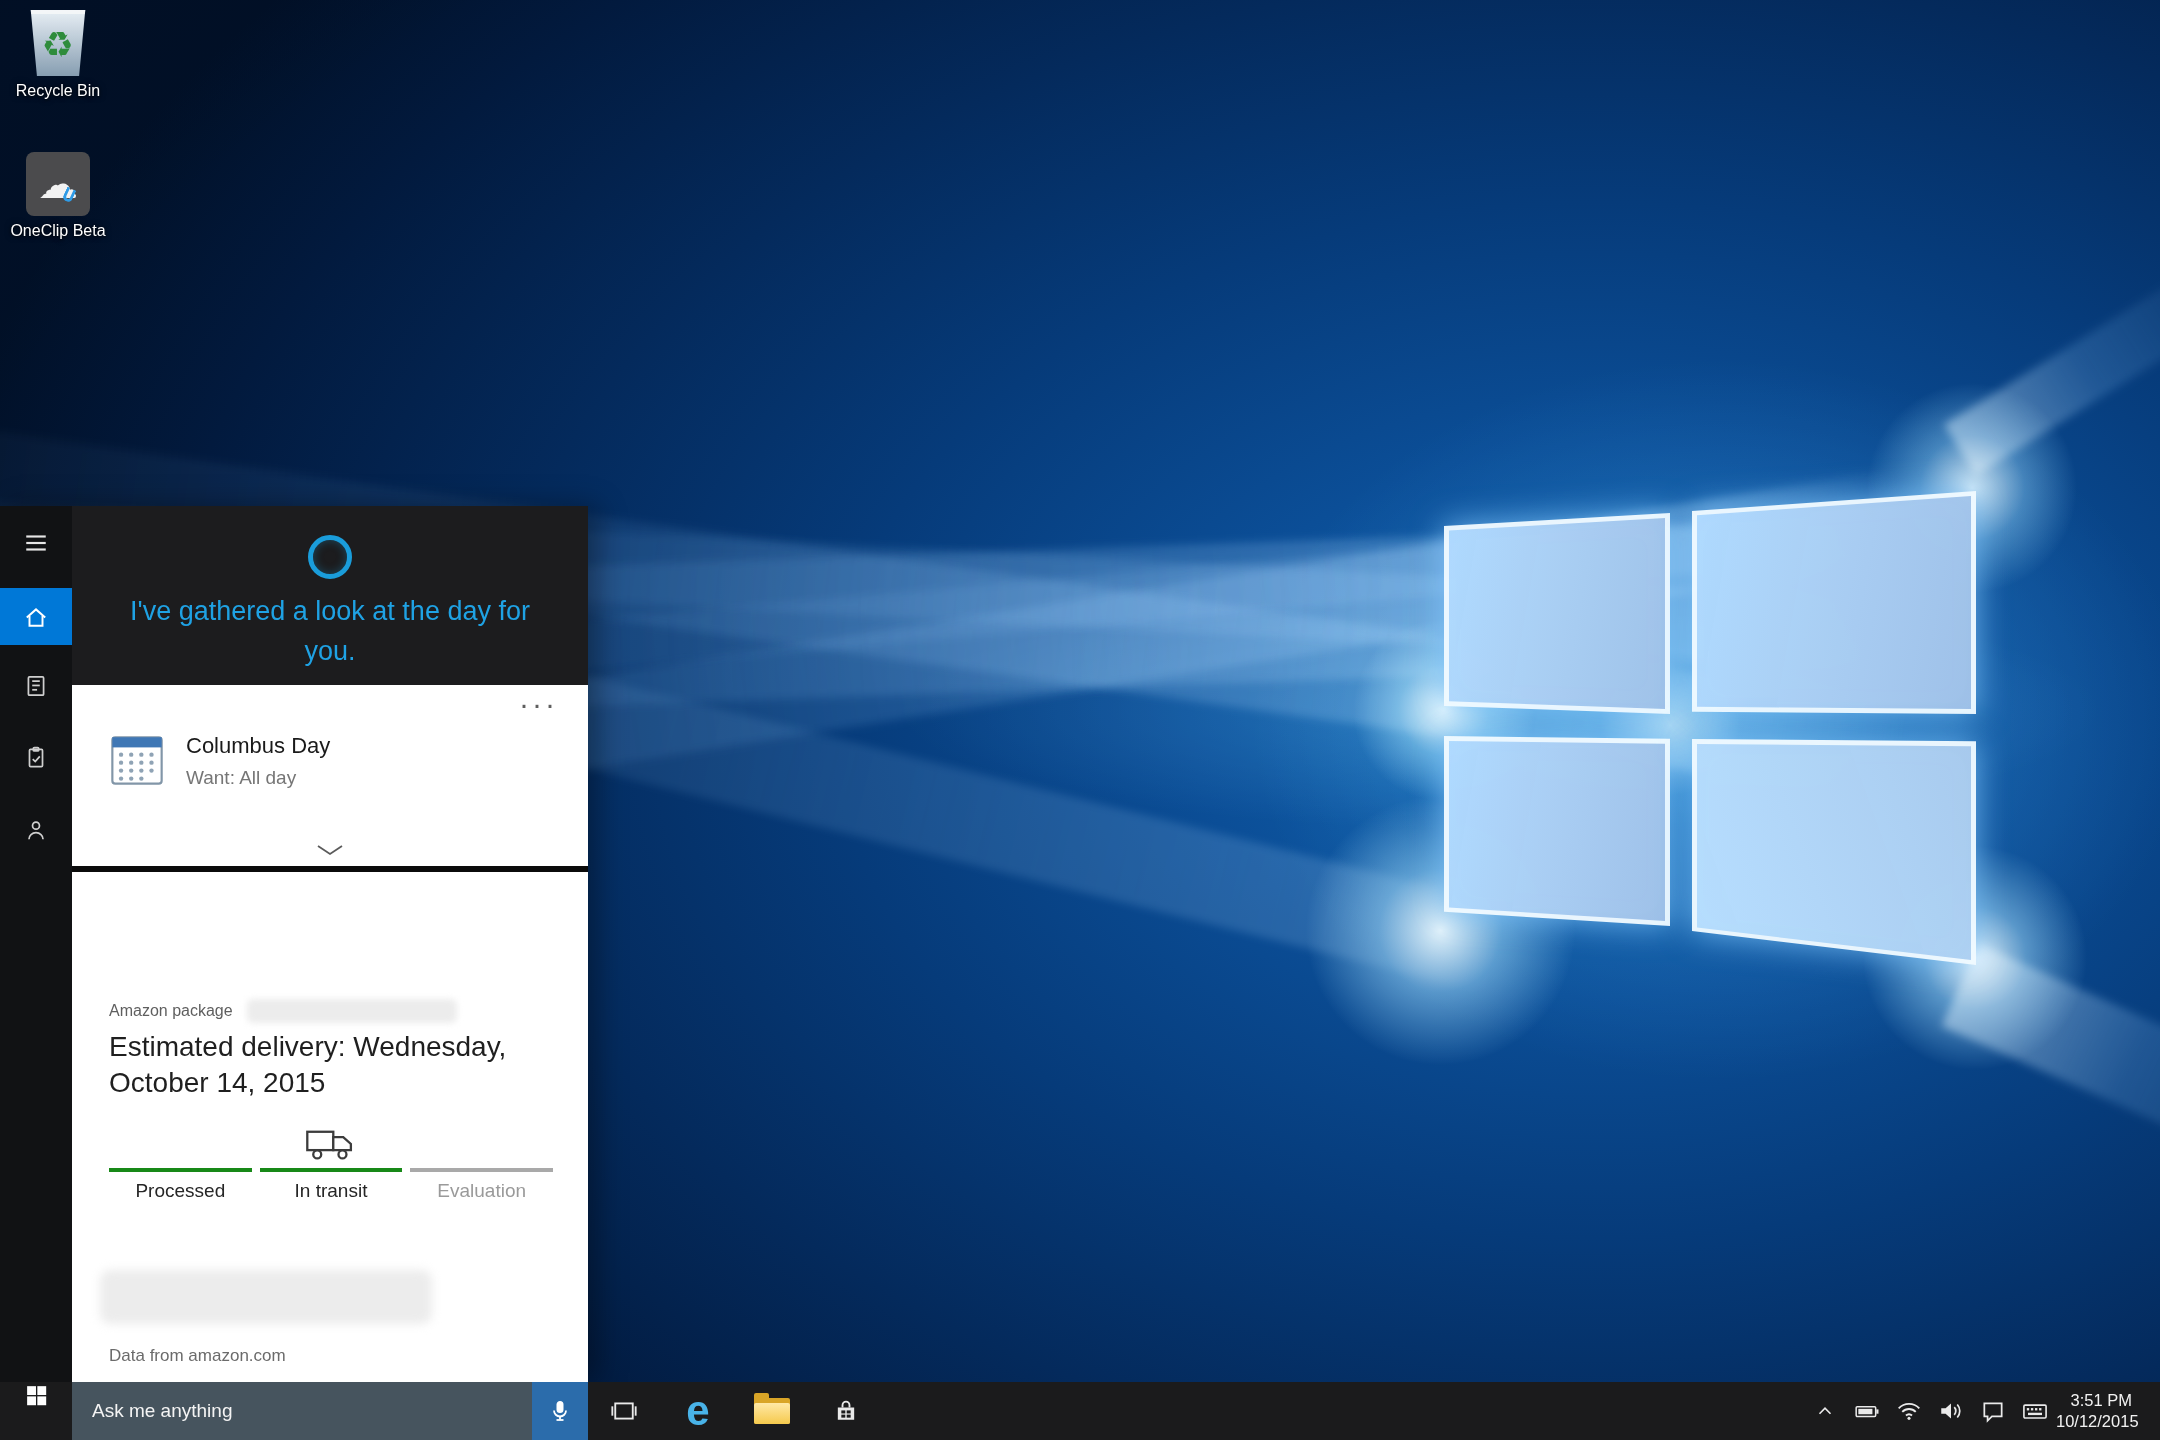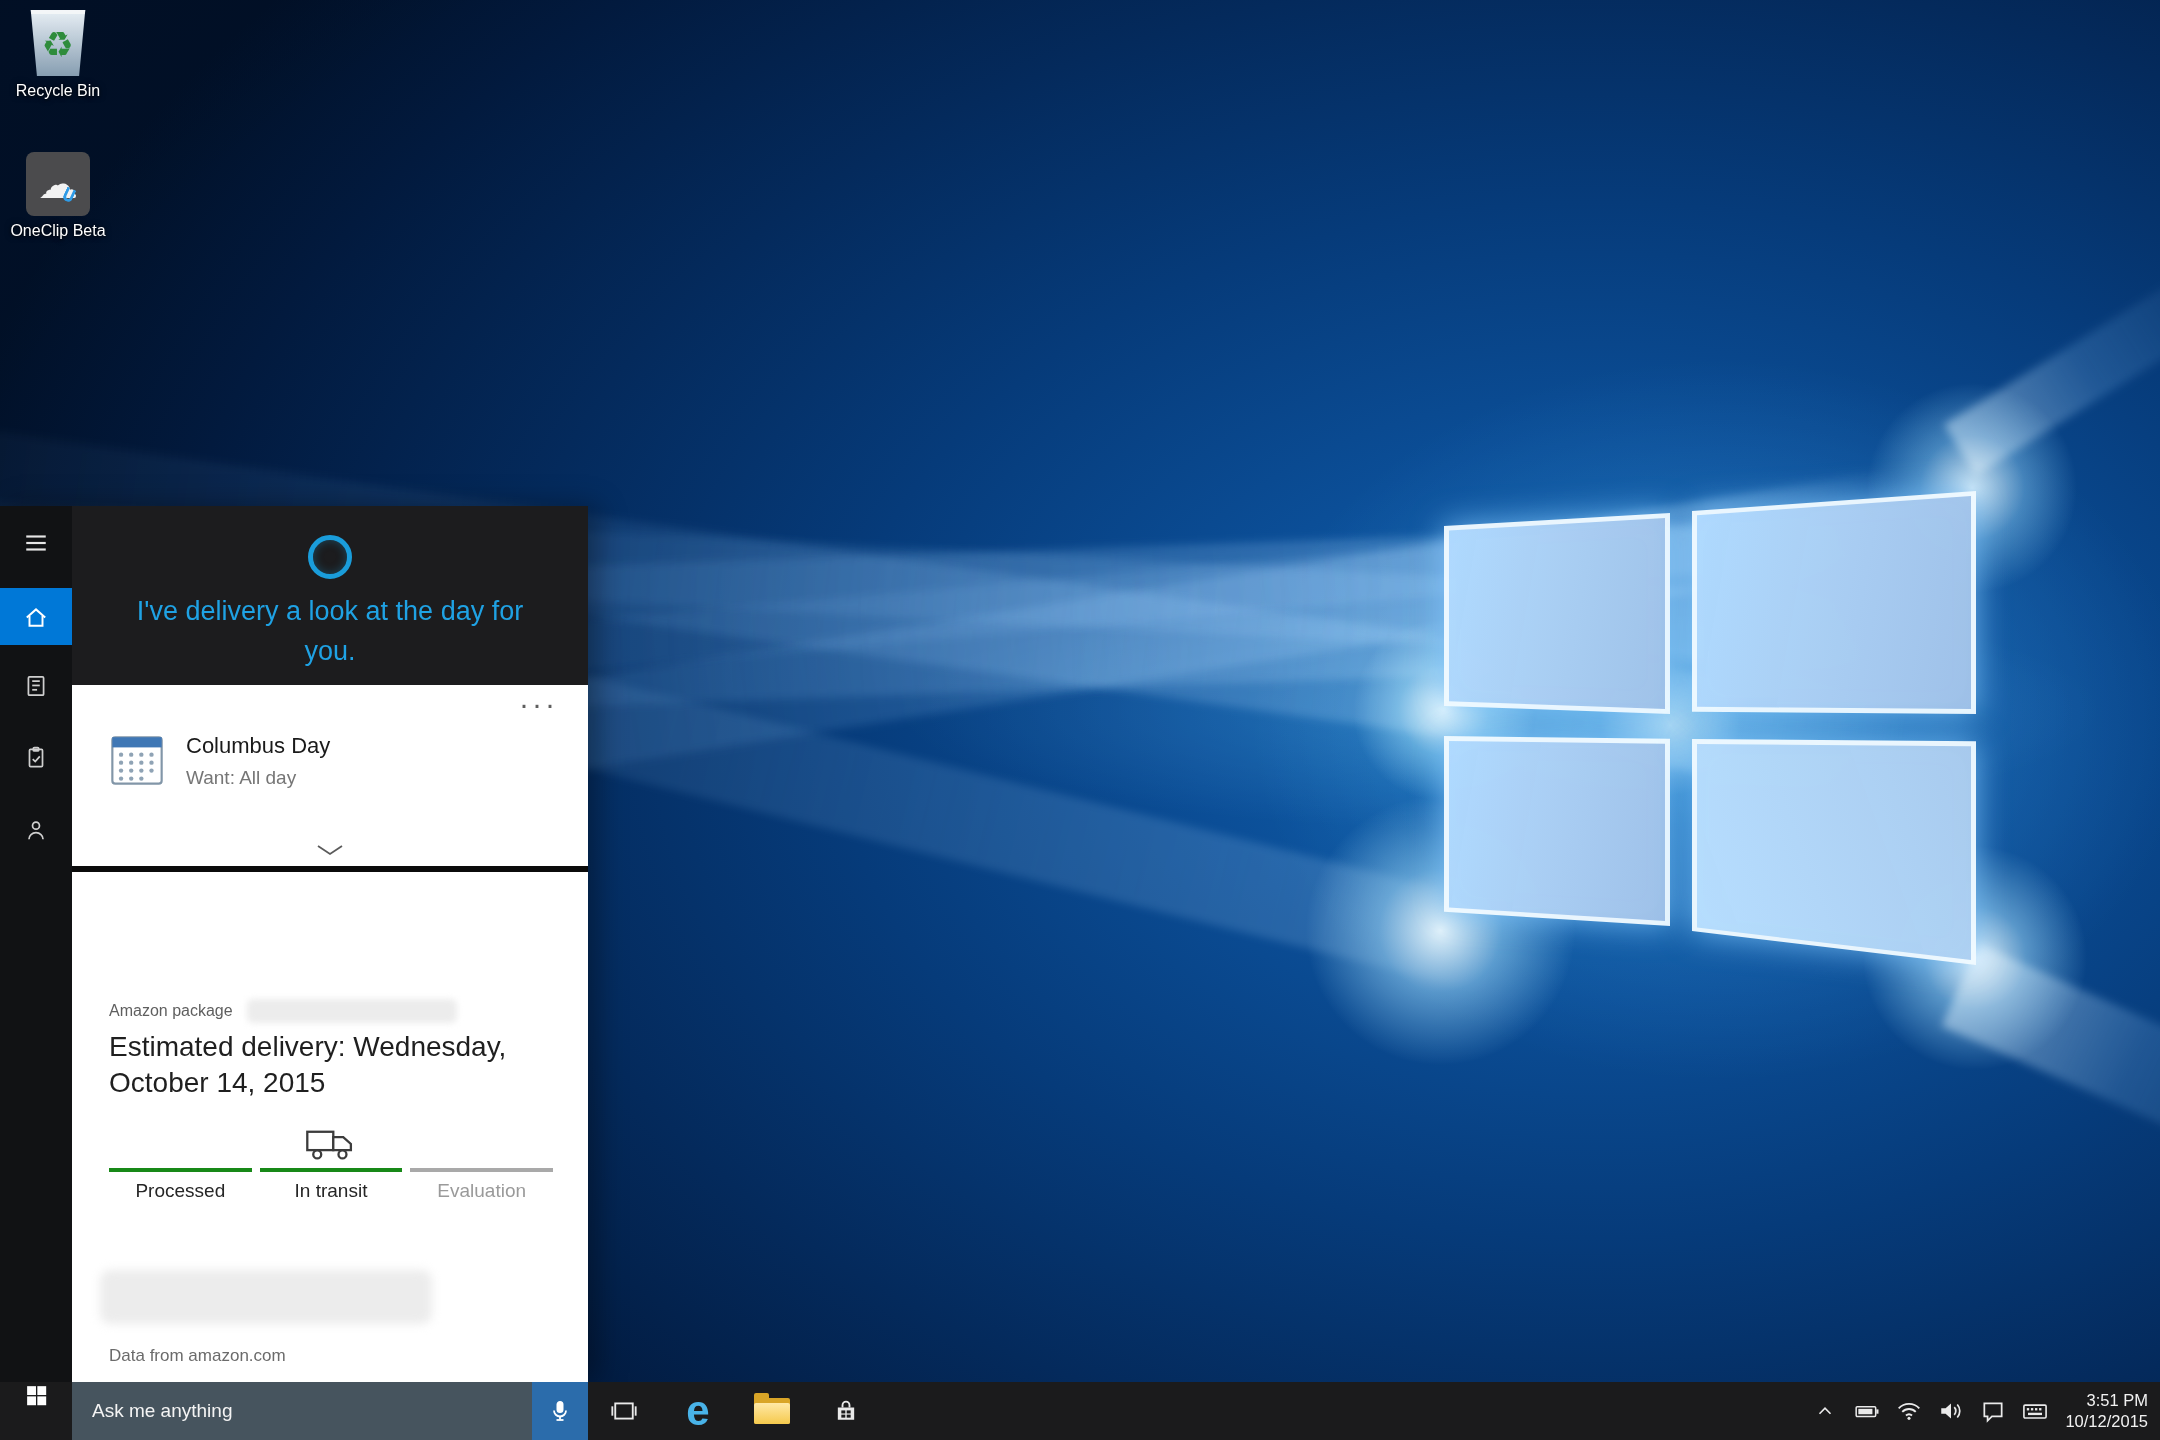--- a/index.html
+++ b/index.html
@@ -111,21 +111,21 @@
     display:flex; align-items:center; justify-content:center; cursor:pointer; }
   .edge-e { font-size:42px; font-weight:bold; color:#49b3e8; line-height:1; }
   .folder { position:relative; width:36px; height:26px; }
   .folder .back { position:absolute; inset:0; background:#d9a527; border-radius:2px; }
   .folder .tab { position:absolute; left:0; top:-5px; width:15px; height:7px; background:#d9a527;
     border-radius:2px 2px 0 0; }
   .folder .front { position:absolute; left:0; bottom:0; width:36px; height:21px;
     background:linear-gradient(180deg,#ffe9a6,#f5c94d); border-radius:2px; }
   .tray { position:absolute; right:0; top:0; height:58px; display:flex; align-items:center; }
   .tray-btn { width:42px; height:58px; display:flex; align-items:center; justify-content:center; cursor:pointer; }
-  .tb-clock { width:104px; padding-right:12px; text-align:right; color:#f2f2f2;
+  .tb-clock { width:104px; padding-right:28px; text-align:right; color:#f2f2f2;
     font-size:16.5px; line-height:21px; cursor:pointer; }
 </style>
 </head>
 <body>
 
 <div class="screen">
 
   <div class="wallpaper"></div>
 
   <div class="ray" style="left:-400px;top:470px;width:2300px;height:90px;transform:rotate(-9deg);"></div>
@@ -223,21 +223,21 @@
               <circle cx="12" cy="8" r="3.2"></circle>
               <path d="M5.5,20.5 a6.5,6 0 0 1 13,0"></path>
             </g>
           </svg>
       </div>
     </div>
 
     <div class="c-body">
       <div class="c-header">
         <div class="c-ring"></div>
-        <div class="c-msg">I've delivery a look at the day for you.</div>
+        <div class="c-msg">I've gathered a look at the day for you.</div>
       </div>
 
       <div class="cal-card">
         <div class="cal-menu">···</div>
         <div class="cal-ico">
           <svg width="58" height="58" viewBox="0 0 40 40">
               <rect x="3" y="5" width="34" height="32" rx="2" fill="#ffffff" stroke="#8296a8" stroke-width="1.5"></rect>
               <rect x="3" y="5" width="34" height="7" fill="#3f77b5"></rect>
               <g fill="#8fa3b5">
                 <circle cx="9" cy="17" r="1.5"></circle>

